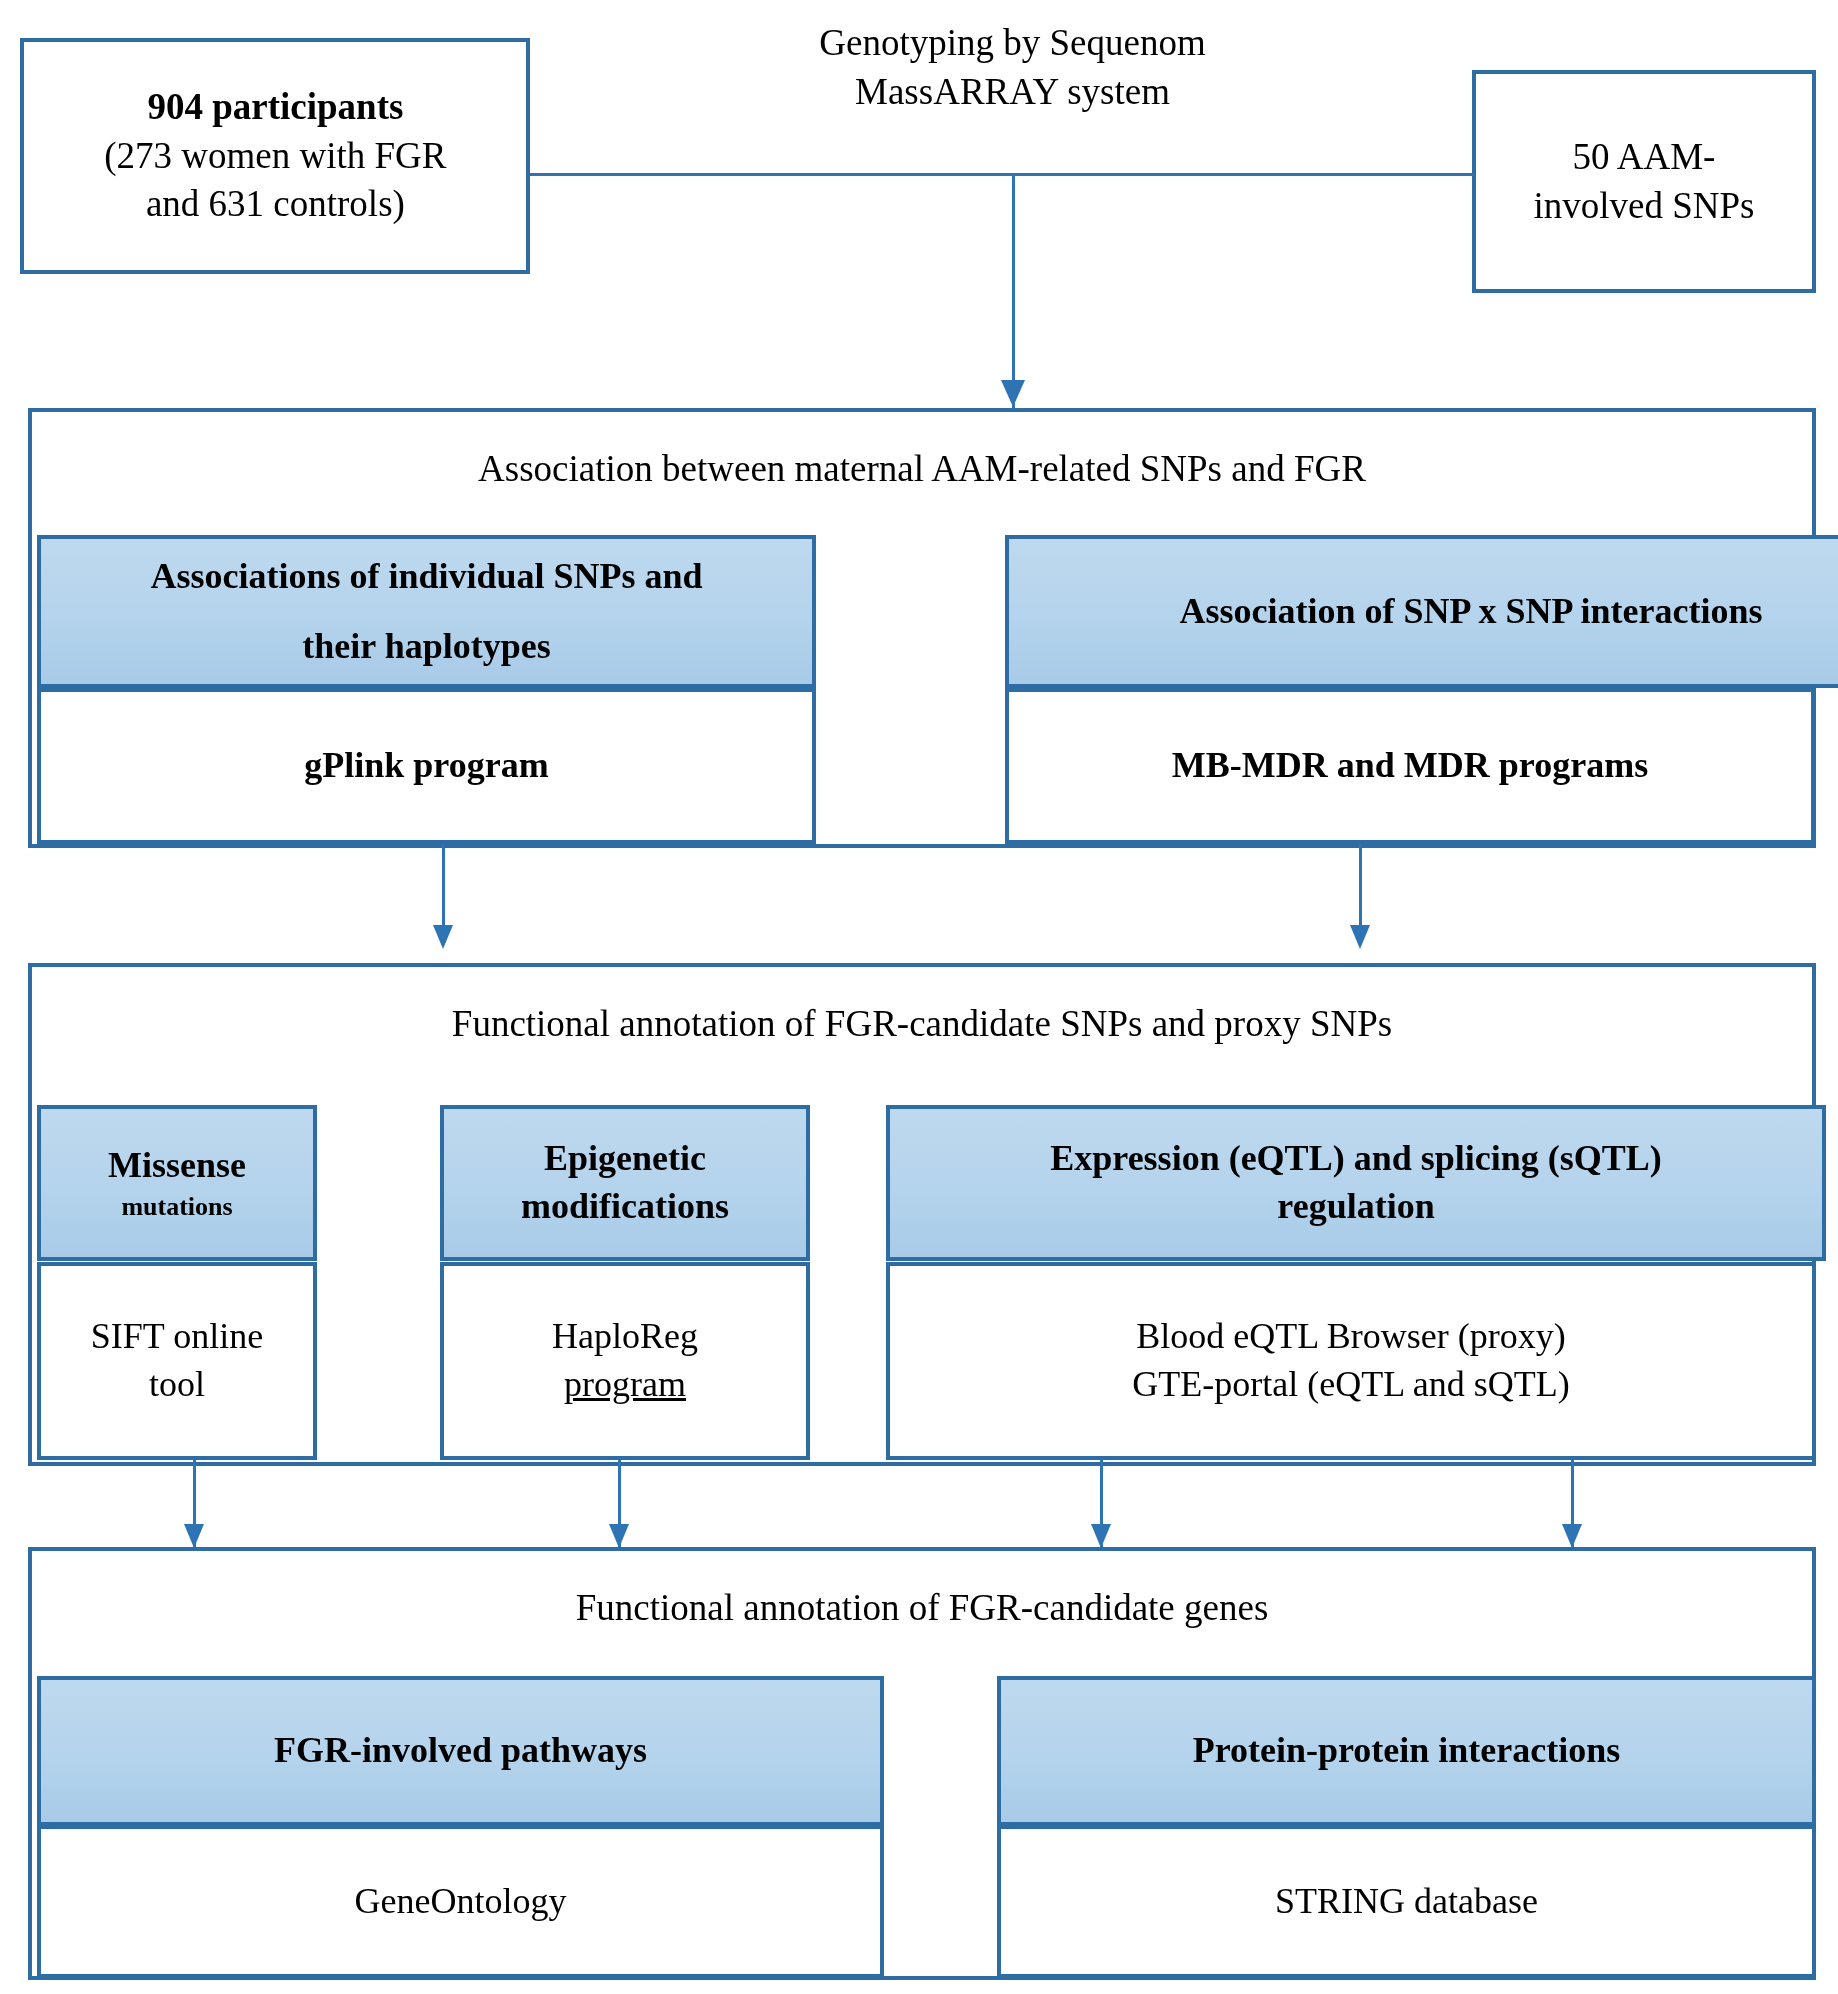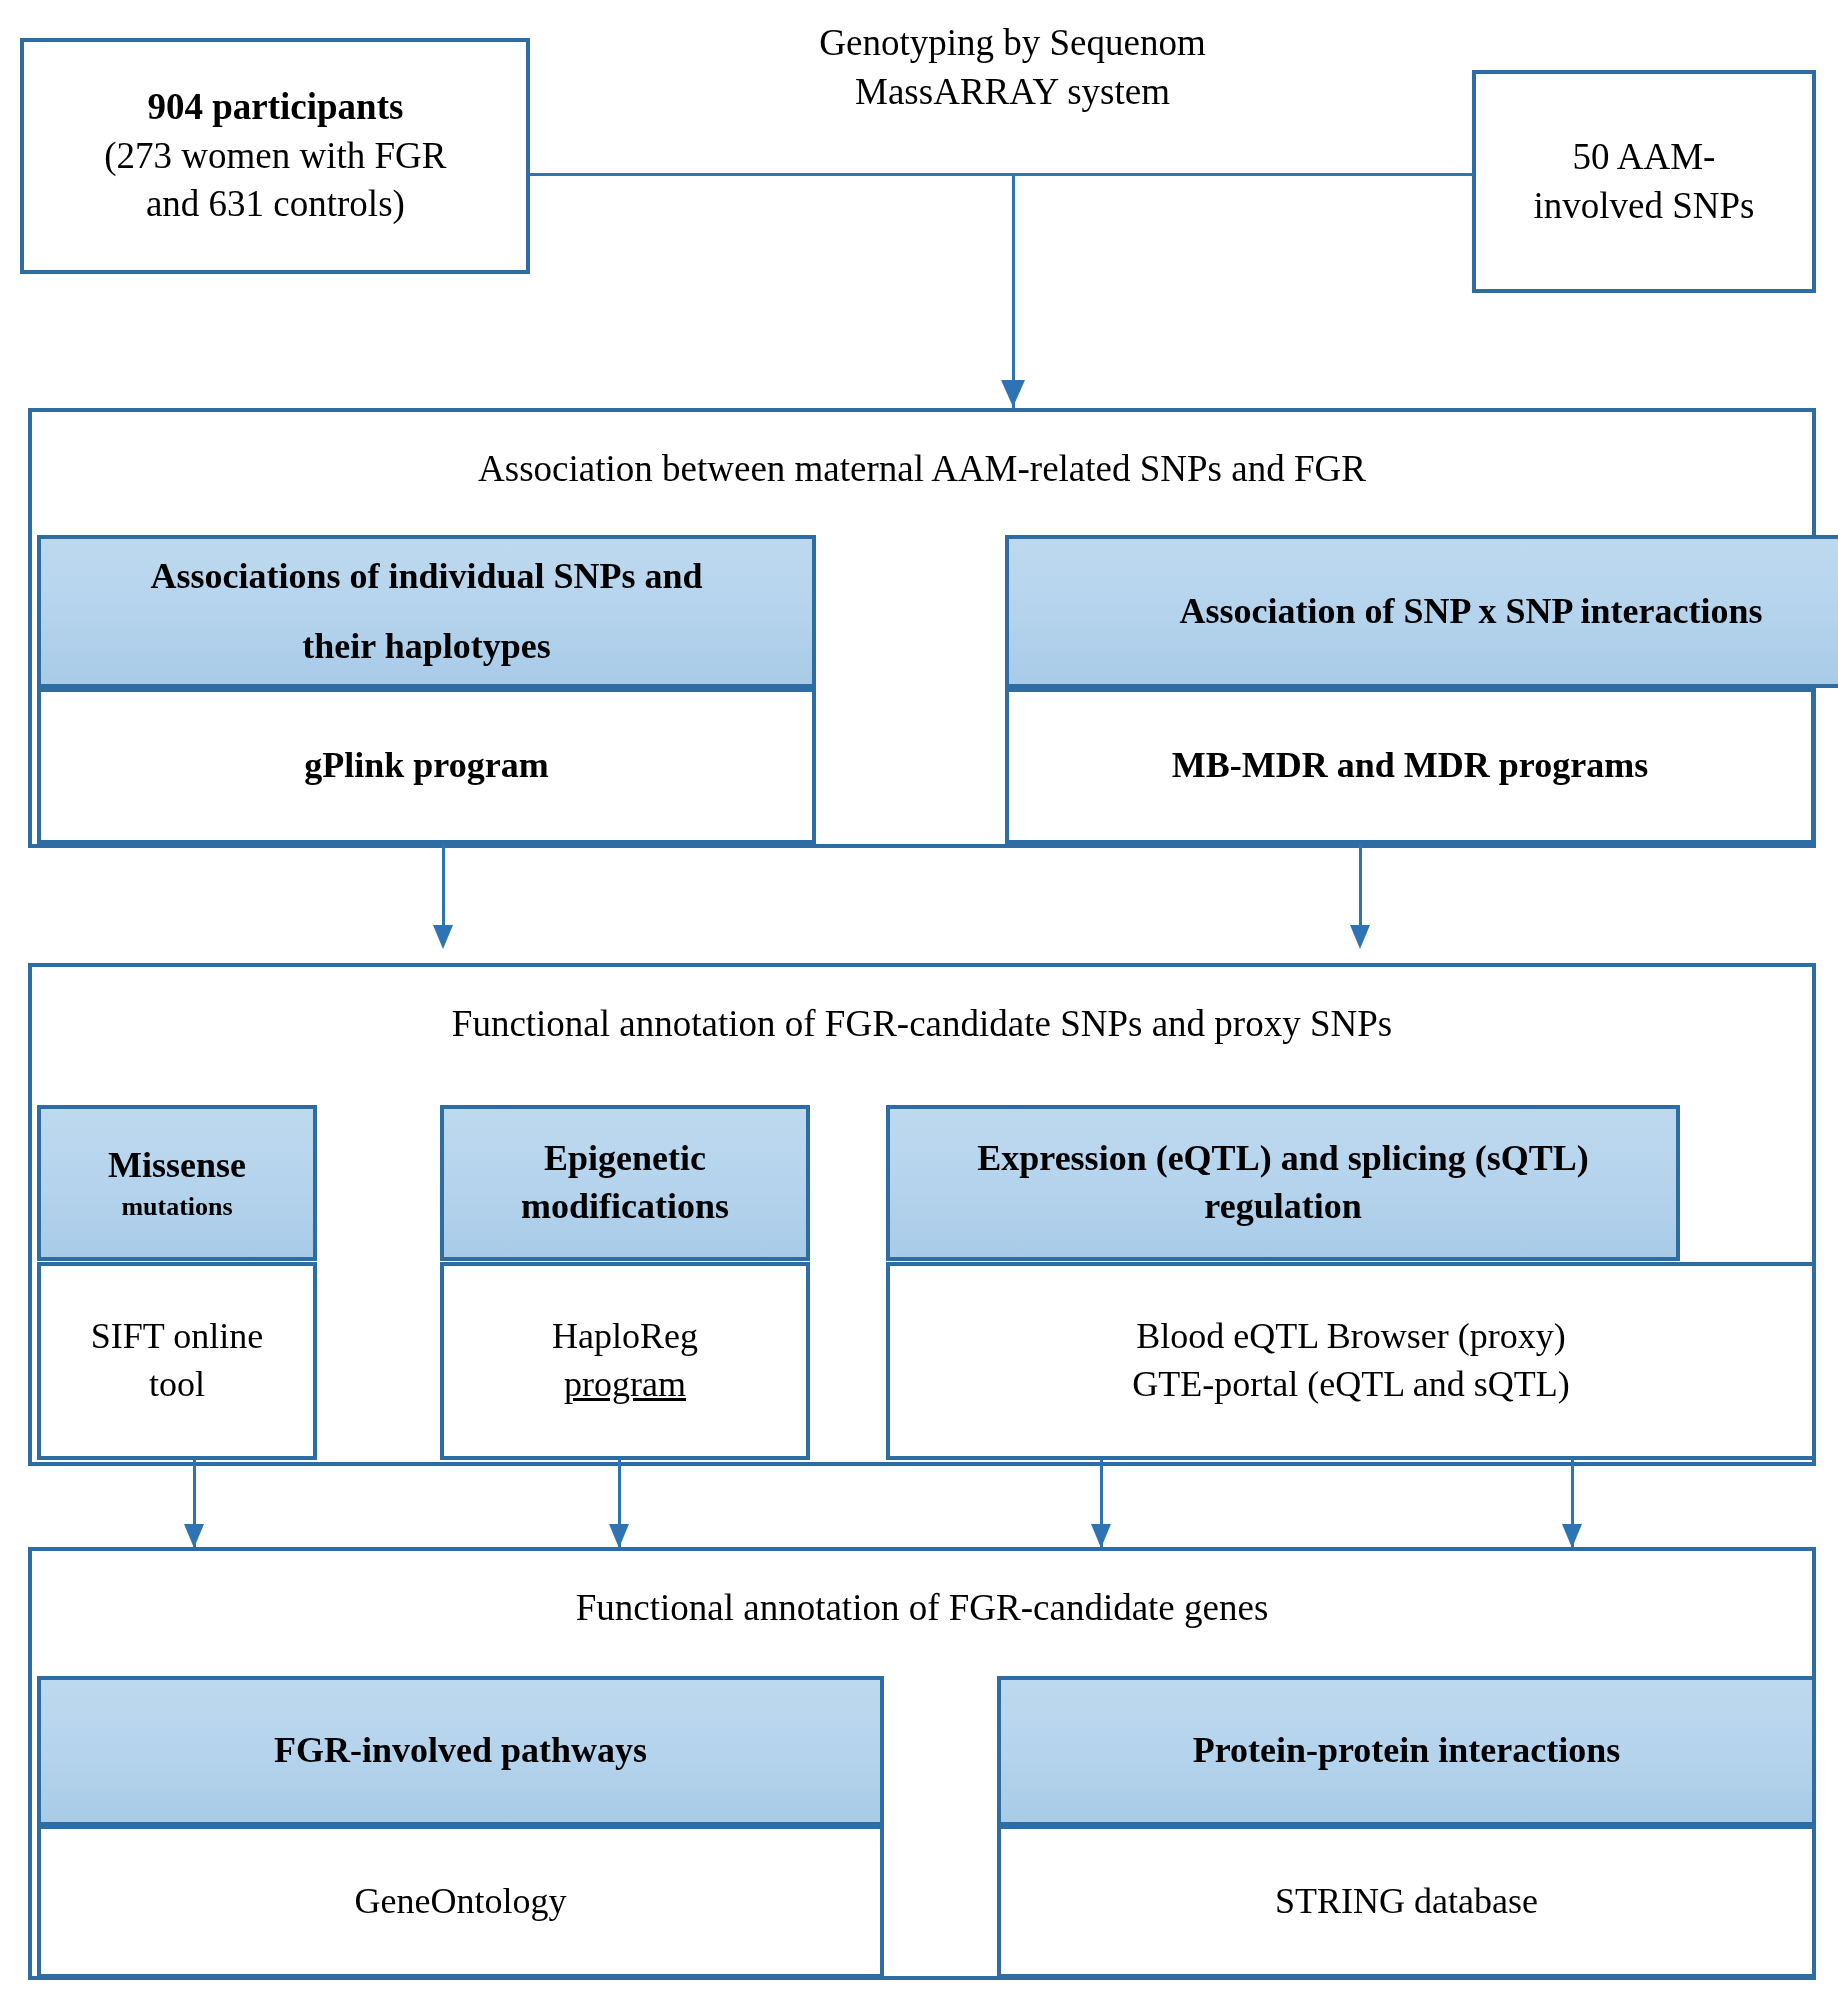--- a/index.html
+++ b/index.html
@@ -151,21 +151,21 @@
 
   <div class="box box-blue" style="left:440px; top:1105px; width:370px; height:156px; flex-direction:column;">
     <span class="txt bold" style="font-size:36px;">Epigenetic</span>
     <span class="txt bold" style="font-size:36px;">modifications</span>
   </div>
   <div class="box box-plain" style="left:440px; top:1262px; width:370px; height:198px; flex-direction:column;">
     <span class="txt" style="font-size:36px;">HaploReg</span>
     <span class="txt" style="font-size:36px;text-decoration:underline;">program</span>
   </div>
 
-  <div class="box box-blue" style="left:886px; top:1105px; width:794px; height:156px; flex-direction:column;">
+  <div class="box box-blue" style="left:886px; top:1105px; width:940px; height:156px; flex-direction:column;">
     <span class="txt bold" style="font-size:36px;">Expression (eQTL) and splicing (sQTL)</span>
     <span class="txt bold" style="font-size:36px;">regulation</span>
   </div>
   <div class="box box-plain" style="left:886px; top:1262px; width:930px; height:198px; flex-direction:column;">
     <span class="txt" style="font-size:36px;">Blood eQTL Browser (proxy)</span>
     <span class="txt" style="font-size:36px;">GTE-portal (eQTL and sQTL)</span>
   </div>
 
   <div class="vline" style="left:193px; top:1459px; width:2.5px; height:89px;"></div>
   <div class="arrowhead-thin" style="left:184px; top:1524px;"></div>

